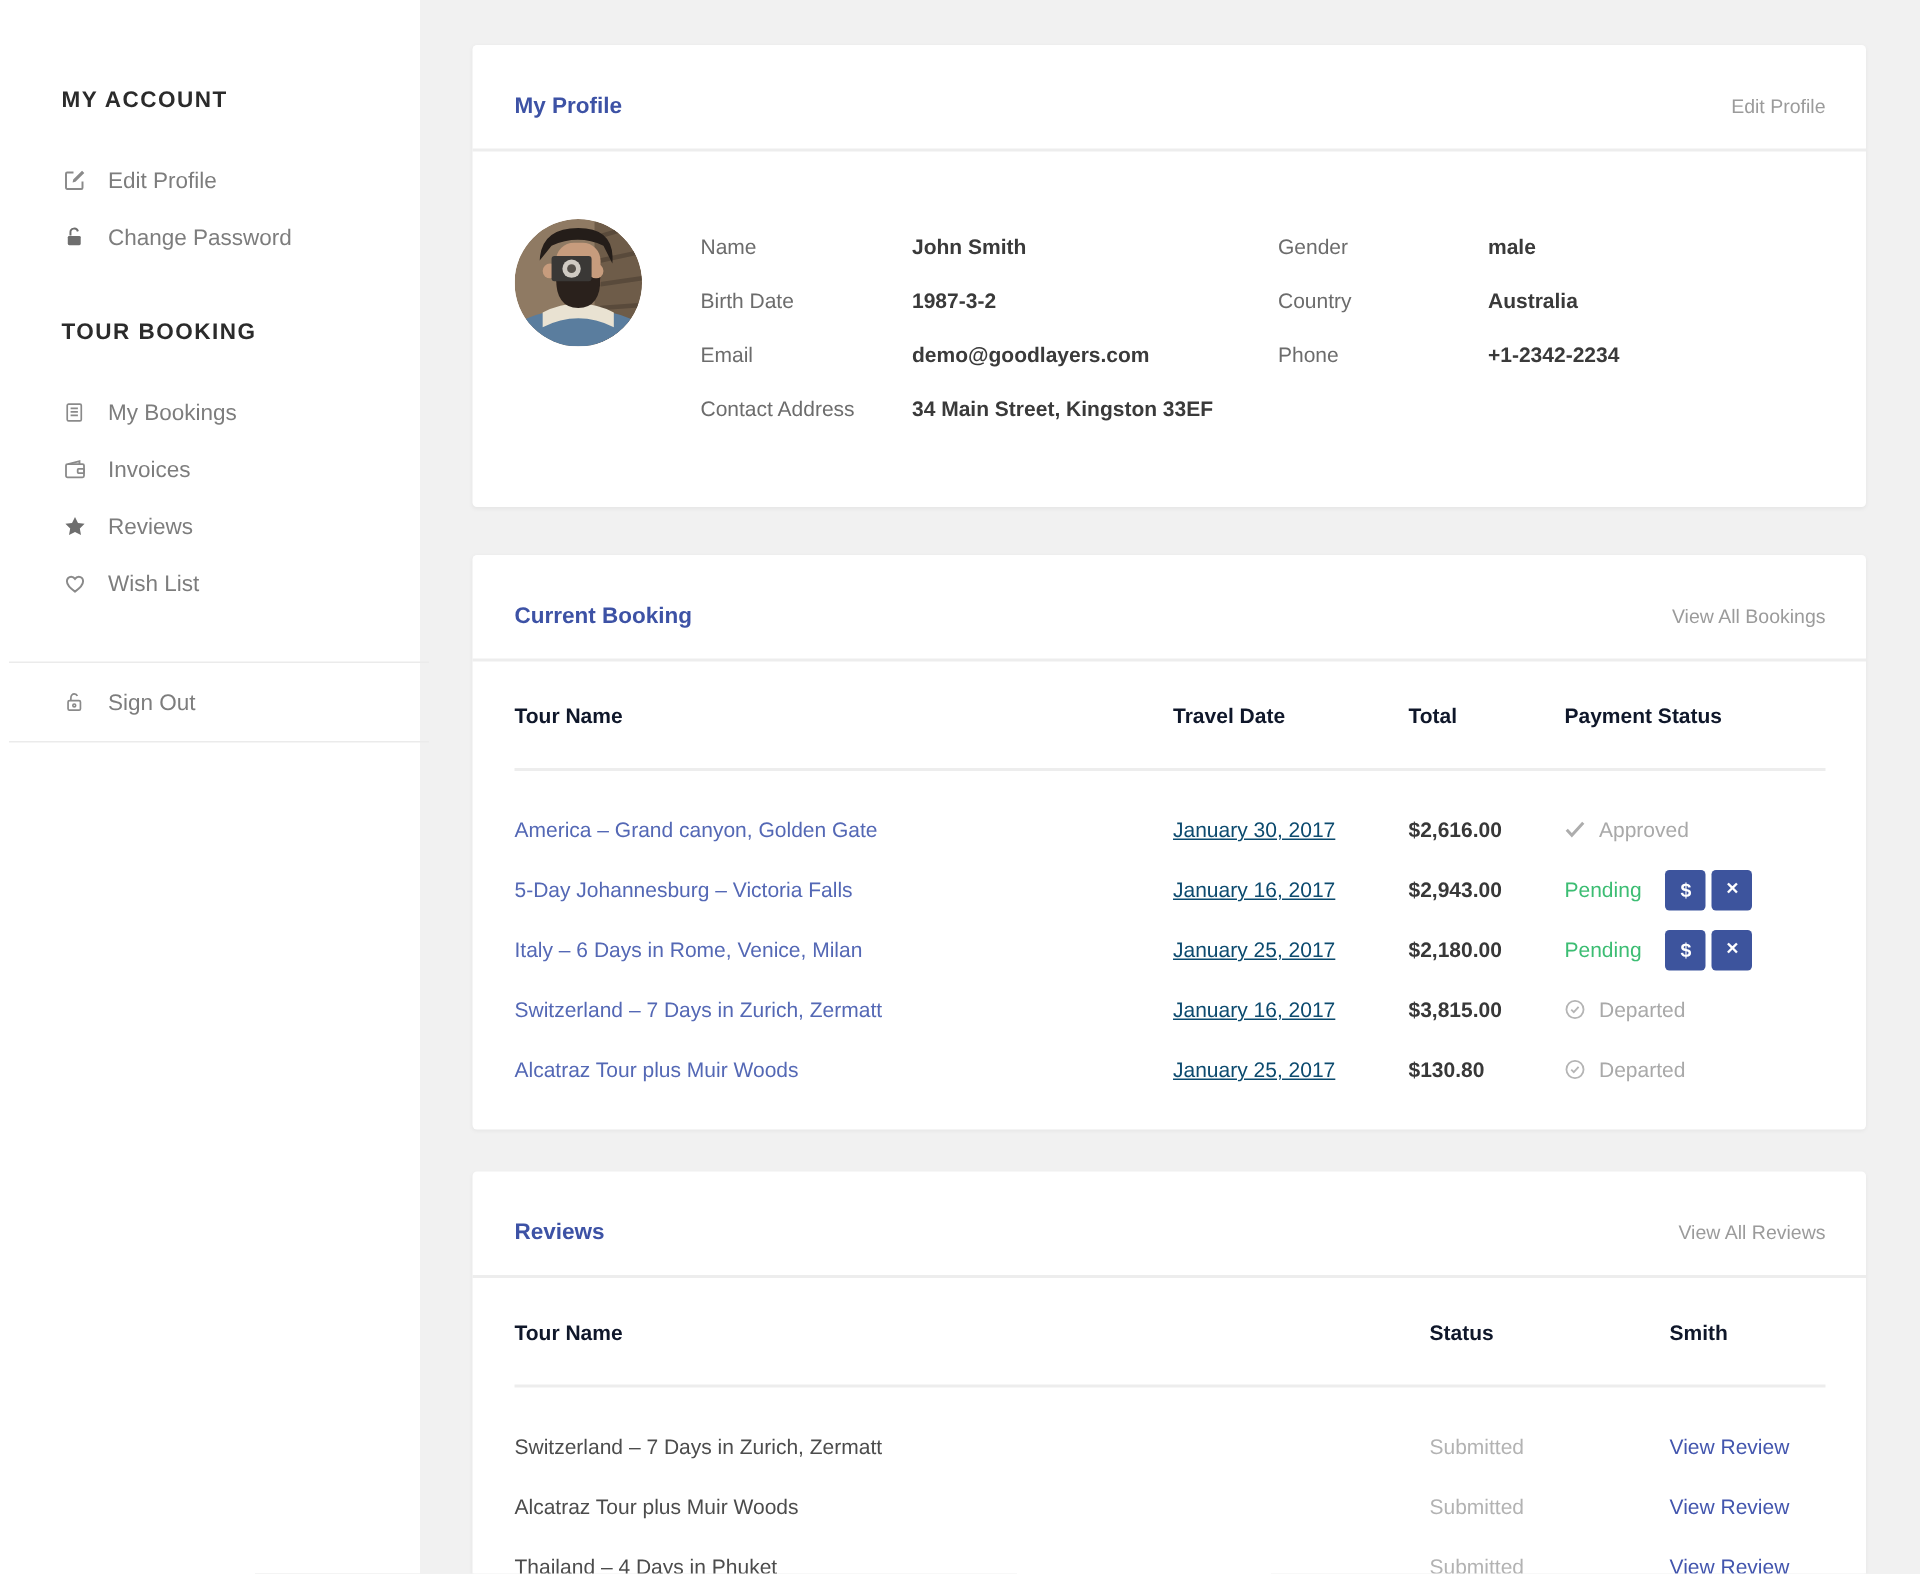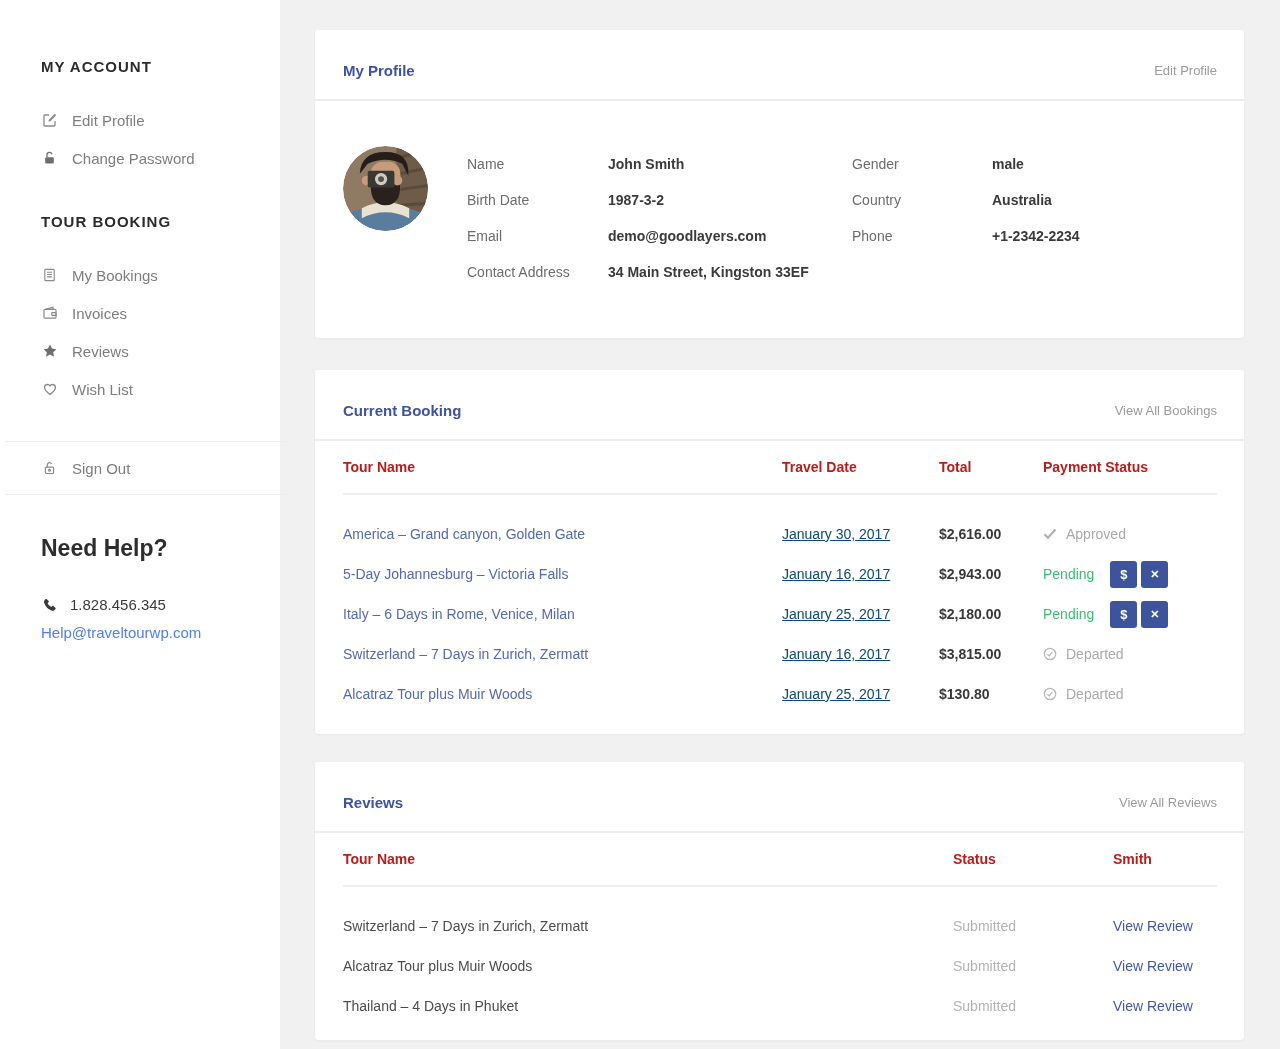--- a/index.html
+++ b/index.html
@@ -66,22 +66,22 @@
   .fields { display:flex; flex-direction:column; }
   .fields.left { width:385px; flex:none; }
   .fields.right { flex:1; }
   .field-row { display:flex; align-items:center; height:36px; font-size:14px; }
   .field-label { width:141px; flex:none; color:#6c6c6c; }
   .field-value { font-weight:700; color:#3a3a3a; }
 
   
   .tbl { padding:0 27px 10px 28px; }
   .tbl-head {
-    display:grid; align-items:center; height:54px;
-    font-size:14px; font-weight:700; color:#b91c1c;
+    display:grid; align-items:center; height:73px;
+    font-size:14px; font-weight:700; color:#0f172a;
     border-bottom:2px solid #ededed;
   }
   .grid-bookings { grid-template-columns:439px 157px 104px 1fr; }
   .grid-reviews  { grid-template-columns:610px 160px 1fr; }
   .tbl-body { padding:19px 0 10px; }
   .tbl-row { display:grid; align-items:center; height:40px; font-size:14px; }
   .tour-link { color:#5468b5; text-decoration:none; cursor:pointer; }
   .cell-date { color:#0c4a6e;text-decoration:underline; }
   .cell-total { font-weight:700; color:#383838; }
 
@@ -178,32 +178,20 @@
               <rect x="3.6" y="7" width="8.8" height="6.8" rx="1"></rect>
               <path d="M5.6 7V5.1c0-1.7 1.1-2.9 2.4-2.9 1.1 0 1.9.6 2.2 1.5"></path>
               <circle cx="8" cy="10.4" r="1"></circle>
             </svg>
         </span>
         <span>Sign Out</span>
       </a>
     </div>
     <div class="side-divider"></div>
 
-    <div class="need-help">
-      <h2>Need Help?</h2>
-      <div class="help-phone">
-        <span class="ico">
-          <svg width="16" height="16" viewBox="0 0 16 16">
-              <path fill="#3a3a3a" d="M4.5 2.1c.3-.3.8-.3 1.1 0l2 2c.3.3.3.8 0 1.1l-1 1c.8 1.7 2.2 3 3.8 3.8l1-1c.3-.3.8-.3 1.1 0l2 2c.3.3.3.8 0 1.1l-1.2 1.2c-.5.5-1.2.7-1.9.5C7.4 12.6 4.2 9.4 3 5.2c-.2-.7 0-1.4.5-1.9z"></path>
-            </svg>
-        </span>
-        <span>1.828.456.345</span>
-      </div>
-      <a class="help-email">Help@traveltourwp.com</a>
-    </div>
   </div>
 </aside>
 
 <main class="main">
 
   <section class="card">
     <div class="card-header">
       <span class="card-title">My Profile</span>
       <a class="card-action">Edit Profile</a>
     </div>

